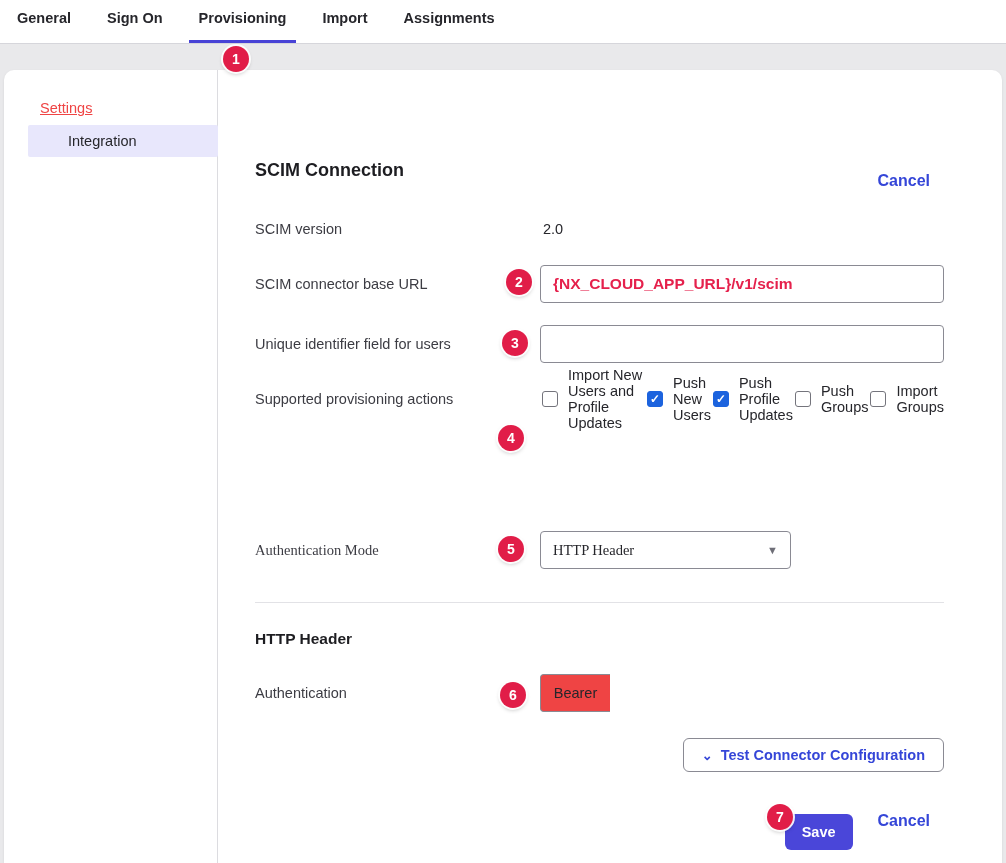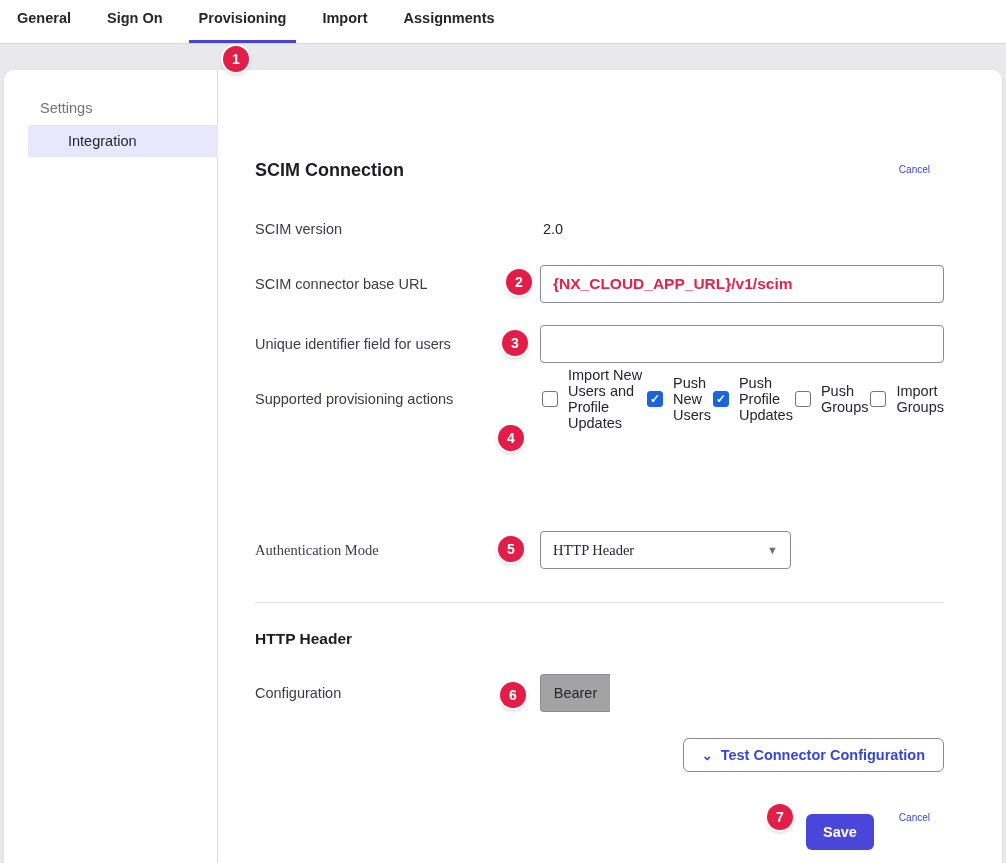--- a/index.html
+++ b/index.html
@@ -16,29 +16,29 @@
          border-bottom:3px solid transparent; padding-top:3px; }
   .tab.active { border-bottom-color:#4843d6; }
 
   
   .card { position:absolute; left:4px; right:4px; top:70px; bottom:0; background:#fff;
           border-radius:10px 10px 0 0; box-shadow:0 1px 3px rgba(0,0,0,0.08); }
 
   
   .sidebar { position:absolute; left:0; top:0; bottom:0; width:214px;
              border-right:1px solid #dcdce0; padding-top:28px; }
-  .sidebar-heading { margin-left:36px; font-size:14.5px; line-height:20px; color:#737373; }
+  .sidebar-heading { margin-left:36px; font-size:14.5px; line-height:20px; color:#ef4444;text-decoration:underline; }
   .sidebar-item { margin:7px 0 0 24px; width:190px; height:32px; display:flex; align-items:center;
                   padding-left:12px; font-size:14.5px; color:#26262b; cursor:pointer; border-radius:2px; }
   .sidebar-item.selected { background:#e8e7fc;padding-left:40px; }
 
   
   .content { position:absolute; left:251px; right:58px; top:0; bottom:0; }
   .title { position:absolute; top:90px; left:0; font-size:18px; font-weight:700; color:#1d1d21; }
-  .link { font-size:10px; font-weight:400; color:#3546d8; cursor:pointer; text-decoration:none; }
+  .link { font-size:16px; font-weight:700; color:#3546d8; cursor:pointer; text-decoration:none;margin-top:8px; }
   .cancel-top { position:absolute; top:94px; right:14px; }
 
   .row { position:absolute; left:0; right:0; display:flex; align-items:center; }
   .row .label { width:285px; flex:0 0 285px; font-size:14.5px; color:#3c3c43; }
   .row .control { flex:1; display:flex; align-items:center; }
   .static-value { font-size:14.5px; color:#26262b; padding-left:3px; }
 
   .text-input { width:100%; height:38px; border:1px solid #8a8a93; border-radius:4px;
                 padding:0 12px; font-size:14.5px; color:#26262b; background:#fff; outline:none;
                 font-family:"Liberation Sans", sans-serif; }
@@ -57,21 +57,21 @@
   .select { width:251px; height:38px; border:1px solid #8a8a93; border-radius:4px; background:#fff;
             display:flex; align-items:center; justify-content:space-between; padding:0 12px;
             font-size:14.5px; color:#26262b; cursor:pointer; }
   .caret { color:#6e6e77; font-size:11px; }
 
   .divider { position:absolute; left:0; right:0; height:1px; background:#e2e2e6; }
   .section-title { position:absolute; left:0; font-size:15.5px; font-weight:700; color:#1d1d21; }
 
   .auth-group { display:flex; width:100%; }
   .auth-prefix { height:38px; flex:0 0 70px; border:1px solid #8a8a93; border-right:none;
-                 border-radius:4px 0 0 4px; background:#a3a3a3; display:flex; align-items:center;
+                 border-radius:4px 0 0 4px; background:#ef4444; display:flex; align-items:center;
                  justify-content:center; font-size:14.5px; color:#26262b; }
   .auth-group .text-input { border-radius:0 4px 4px 0; }
 
   .test-btn { position:absolute; right:0; height:34px; padding:0 18px; background:#fff;
               border:1px solid #8a8a93; border-radius:6px; display:flex; align-items:center; gap:8px;
               font-family:"Liberation Sans", sans-serif; font-size:14.5px; font-weight:700;
               color:#3546d8; cursor:pointer; }
   .test-btn .chev { font-size:13px; font-weight:700; line-height:1; color:#3546d8; }
 
   .footer-row { position:absolute; right:14px; display:flex; align-items:center; gap:25px; }
@@ -165,21 +165,21 @@
             <span class="caret">▼</span>
           </div>
         </div>
       </div>
 
       <div class="divider" style="top:532px;"></div>
 
       <h2 class="section-title" style="top:560px;">HTTP Header</h2>
 
       <div class="row" style="top:604px; height:38px;">
-        <div class="label">Configuration</div>
+        <div class="label">Authentication</div>
         <div class="control auth-group">
           <span class="auth-prefix">Bearer</span>
         </div>
       </div>
 
       <button class="test-btn" style="top:668px;">
         <span class="chev">⌄</span>
         <span>Test Connector Configuration</span>
       </button>
 

